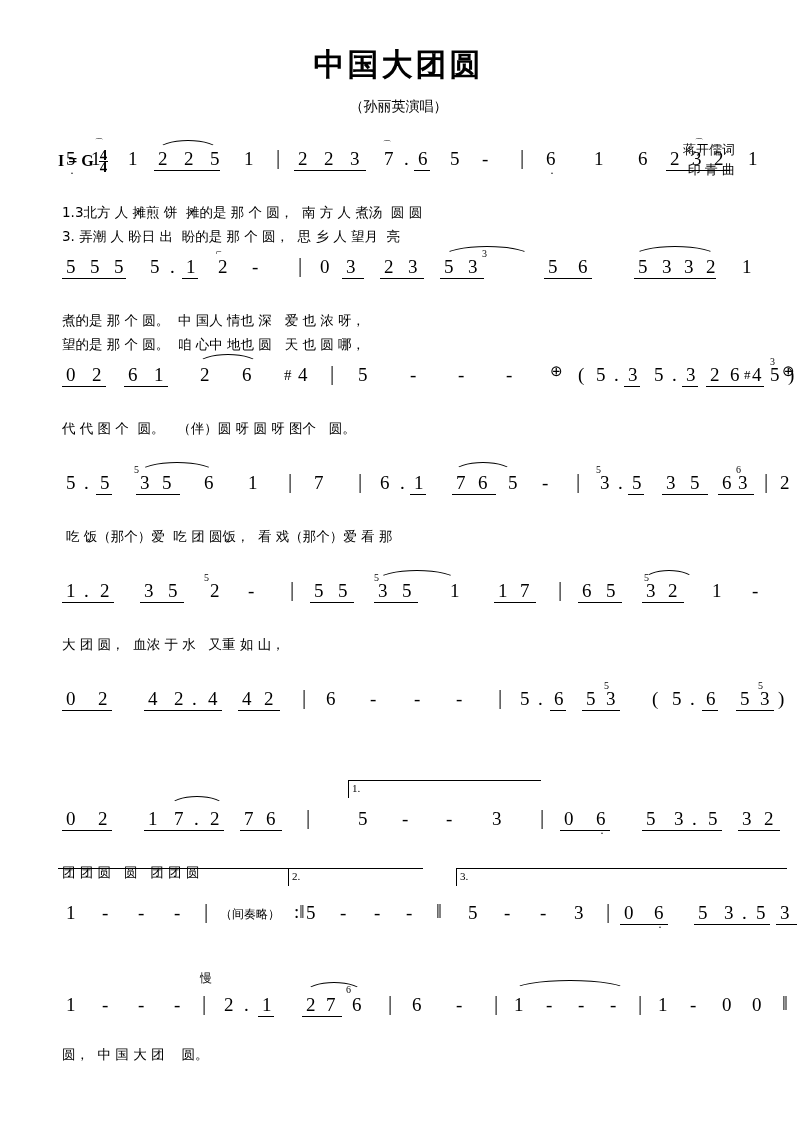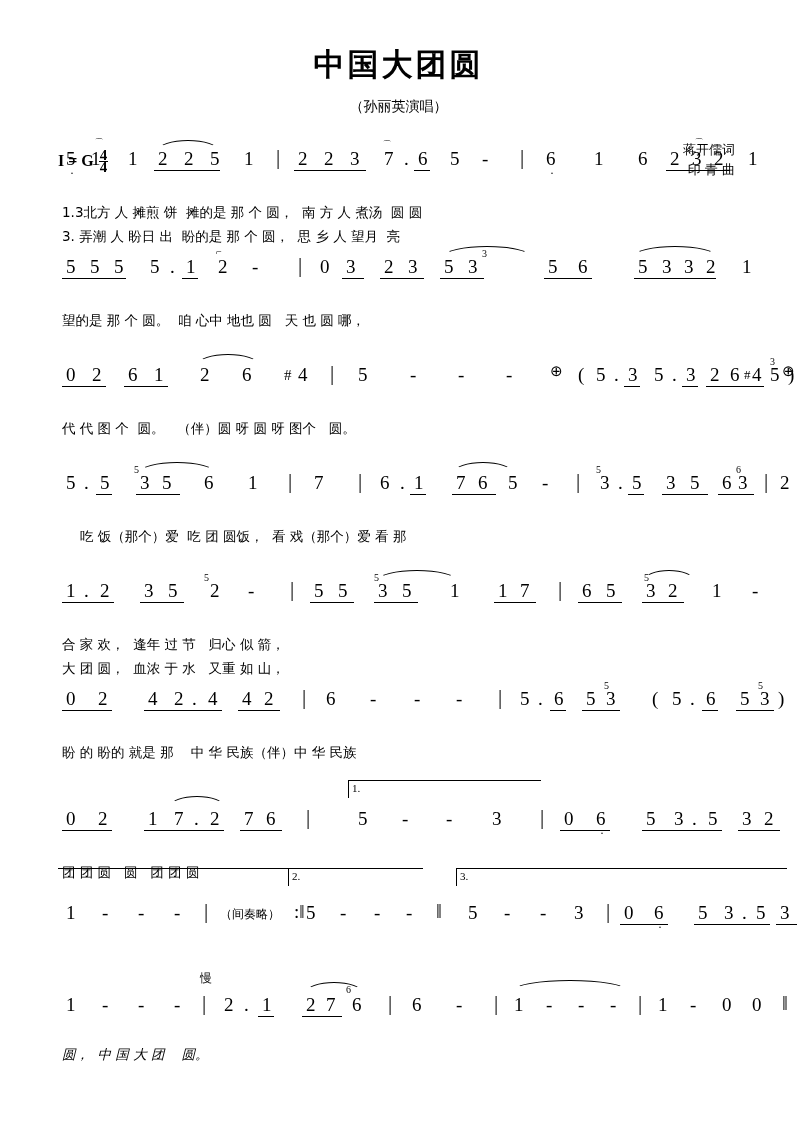--- a/index.html
+++ b/index.html
@@ -210,20 +210,23 @@
       <span class="n" style="left:490px;top:4px;">5</span>
       <span class="n" style="left:520px;top:4px;">6</span>
       <span style="left:486px;top:26px;width:48px;border-bottom:1.4px solid #000;"></span>
       <span class="n" style="left:580px;top:4px;">5</span>
       <span class="n" style="left:604px;top:4px;">3</span>
       <span class="n" style="left:626px;top:4px;">3</span>
       <span class="n" style="left:648px;top:4px;">2</span>
       <span class="slur" style="left:576px;top:-6px;width:80px;"></span>
       <span style="left:576px;top:26px;width:82px;border-bottom:1.4px solid #000;"></span>
       <span class="n" style="left:684px;top:4px;">1</span>
+    </div>
+    <div class="lyric-line">
+      <span style="left:4px;" class="word">煮的是 那 个 圆。  中 国人 情也 深   爱 也 浓 呀，</span>
     </div>
     <div class="lyric-line">
       <span style="left:4px;" class="word">望的是 那 个 圆。  咱 心中 地也 圆   天 也 圆 哪，</span>
     </div>
   </div>
 
   <div class="system">
     <div class="notes">
       <span class="n" style="left:8px;top:4px;">0</span>
       <span class="n" style="left:34px;top:4px;">2</span>
@@ -302,21 +305,21 @@
       <span class="n" style="left:632px;top:4px;">5</span>
       <span style="left:604px;top:26px;width:46px;border-bottom:1.4px solid #000;"></span>
       <span class="n" style="left:664px;top:4px;">6</span>
       <span class="tiny" style="left:678px;top:-4px;">6</span>
       <span class="n" style="left:680px;top:4px;">3</span>
       <span style="left:660px;top:26px;width:36px;border-bottom:1.4px solid #000;"></span>
       <span class="bar" style="left:706px;top:3px;">|</span>
       <span class="n" style="left:722px;top:4px;">2</span>
     </div>
     <div class="lyric-line">
-      <span style="left:22px;" class="word">吃 饭（那个）爱  吃 团 圆饭，  看 戏（那个）爱 看 那</span>
+      <span style="left:8px;" class="word">吃 饭（那个）爱  吃 团 圆饭，  看 戏（那个）爱 看 那</span>
     </div>
   </div>
 
   <div class="system">
     <div class="notes">
       <span class="n" style="left:8px;top:4px;">1</span>
       <span class="n" style="left:26px;top:4px;">.</span>
       <span class="n" style="left:42px;top:4px;">2</span>
       <span style="left:4px;top:26px;width:52px;border-bottom:1.4px solid #000;"></span>
       <span class="n" style="left:86px;top:4px;">3</span>
@@ -342,23 +345,20 @@
       <span class="n" style="left:524px;top:4px;">6</span>
       <span class="n" style="left:548px;top:4px;">5</span>
       <span style="left:520px;top:26px;width:44px;border-bottom:1.4px solid #000;"></span>
       <span class="tiny" style="left:586px;top:-4px;">5</span>
       <span class="n" style="left:588px;top:4px;">3</span>
       <span class="n" style="left:610px;top:4px;">2</span>
       <span style="left:584px;top:26px;width:42px;border-bottom:1.4px solid #000;"></span>
       <span class="slur" style="left:586px;top:-6px;width:48px;"></span>
       <span class="n" style="left:654px;top:4px;">1</span>
       <span class="n" style="left:694px;top:4px;">-</span>
-    </div>
-    <div class="lyric-line">
-      <span style="left:4px;" class="word">合 家 欢，  逢年 过 节   归心 似 箭，</span>
     </div>
     <div class="lyric-line">
       <span style="left:4px;" class="word">大 团 圆，  血浓 于 水   又重 如 山，</span>
     </div>
   </div>
 
   <div class="system">
     <div class="notes">
       <span class="n" style="left:8px;top:4px;">0</span>
       <span class="n" style="left:40px;top:4px;">2</span>
@@ -389,23 +389,20 @@
       <span class="n" style="left:614px;top:4px;">5</span>
       <span class="n" style="left:632px;top:4px;">.</span>
       <span class="n" style="left:648px;top:4px;">6</span>
       <span style="left:644px;top:26px;width:16px;border-bottom:1.4px solid #000;"></span>
       <span class="n" style="left:682px;top:4px;">5</span>
       <span class="tiny" style="left:700px;top:-4px;">5</span>
       <span class="n" style="left:702px;top:4px;">3</span>
       <span style="left:678px;top:26px;width:38px;border-bottom:1.4px solid #000;"></span>
       <span class="n" style="left:720px;top:4px;">)</span>
     </div>
-    <div class="lyric-line">
-      <span style="left:4px;" class="word">盼 的 盼的 就是 那    中 华 民族（伴）中 华 民族</span>
-    </div>
   </div>
 
   <div class="system" style="height:92px;">
     <div class="notes" style="height:56px;">
       <span class="endbox" style="left:290px;top:-12px;width:192px;"></span>
       <span class="endlabel" style="left:294px;top:-10px;">1.</span>
       <span class="n" style="left:8px;top:16px;">0</span>
       <span class="n" style="left:40px;top:16px;">2</span>
       <span style="left:4px;top:38px;width:50px;border-bottom:1.4px solid #000;"></span>
       <span class="n" style="left:90px;top:16px;">1</span>
@@ -508,17 +505,17 @@
       <span class="n" style="left:552px;top:14px;">-</span>
       <span class="slur" style="left:456px;top:0px;width:110px;"></span>
       <span class="bar" style="left:580px;top:13px;">|</span>
       <span class="n" style="left:600px;top:14px;">1</span>
       <span class="n" style="left:632px;top:14px;">-</span>
       <span class="n" style="left:664px;top:14px;">0</span>
       <span class="n" style="left:694px;top:14px;">0</span>
       <span class="bar" style="left:724px;top:13px;">‖</span>
     </div>
     <div class="lyric-line">
-      <span style="left:4px;font-style:italic;" class="word">圆，  中 国 大 团    圆。</span>
+      <span style="left:4px;" class="word">圆，  中 国 大 团    圆。</span>
     </div>
   </div>
 
 </div>
 
 </body></html>

